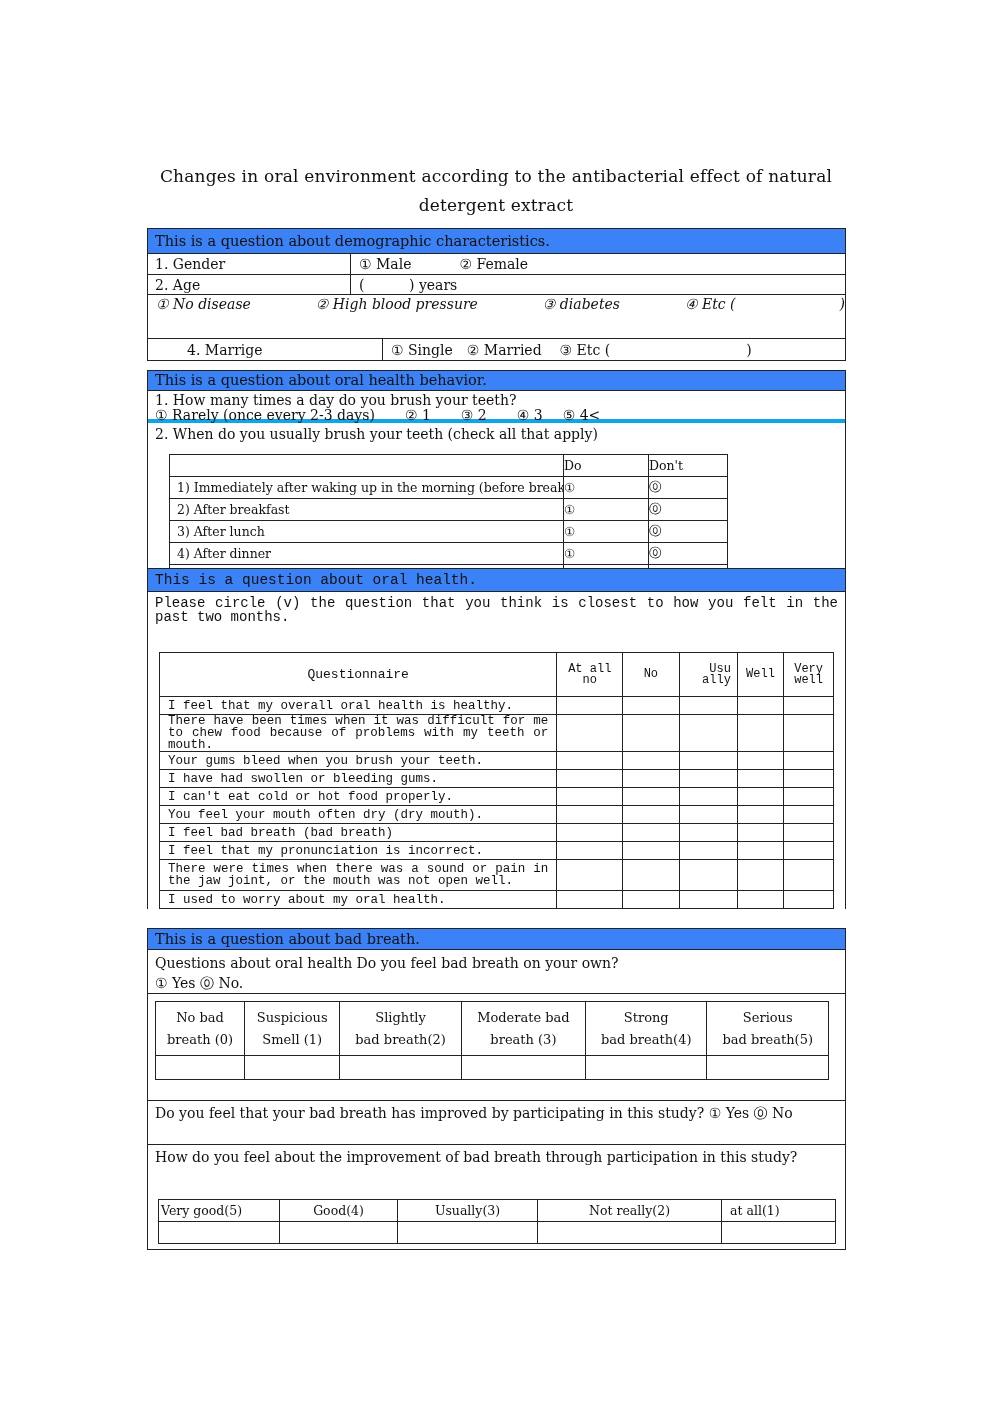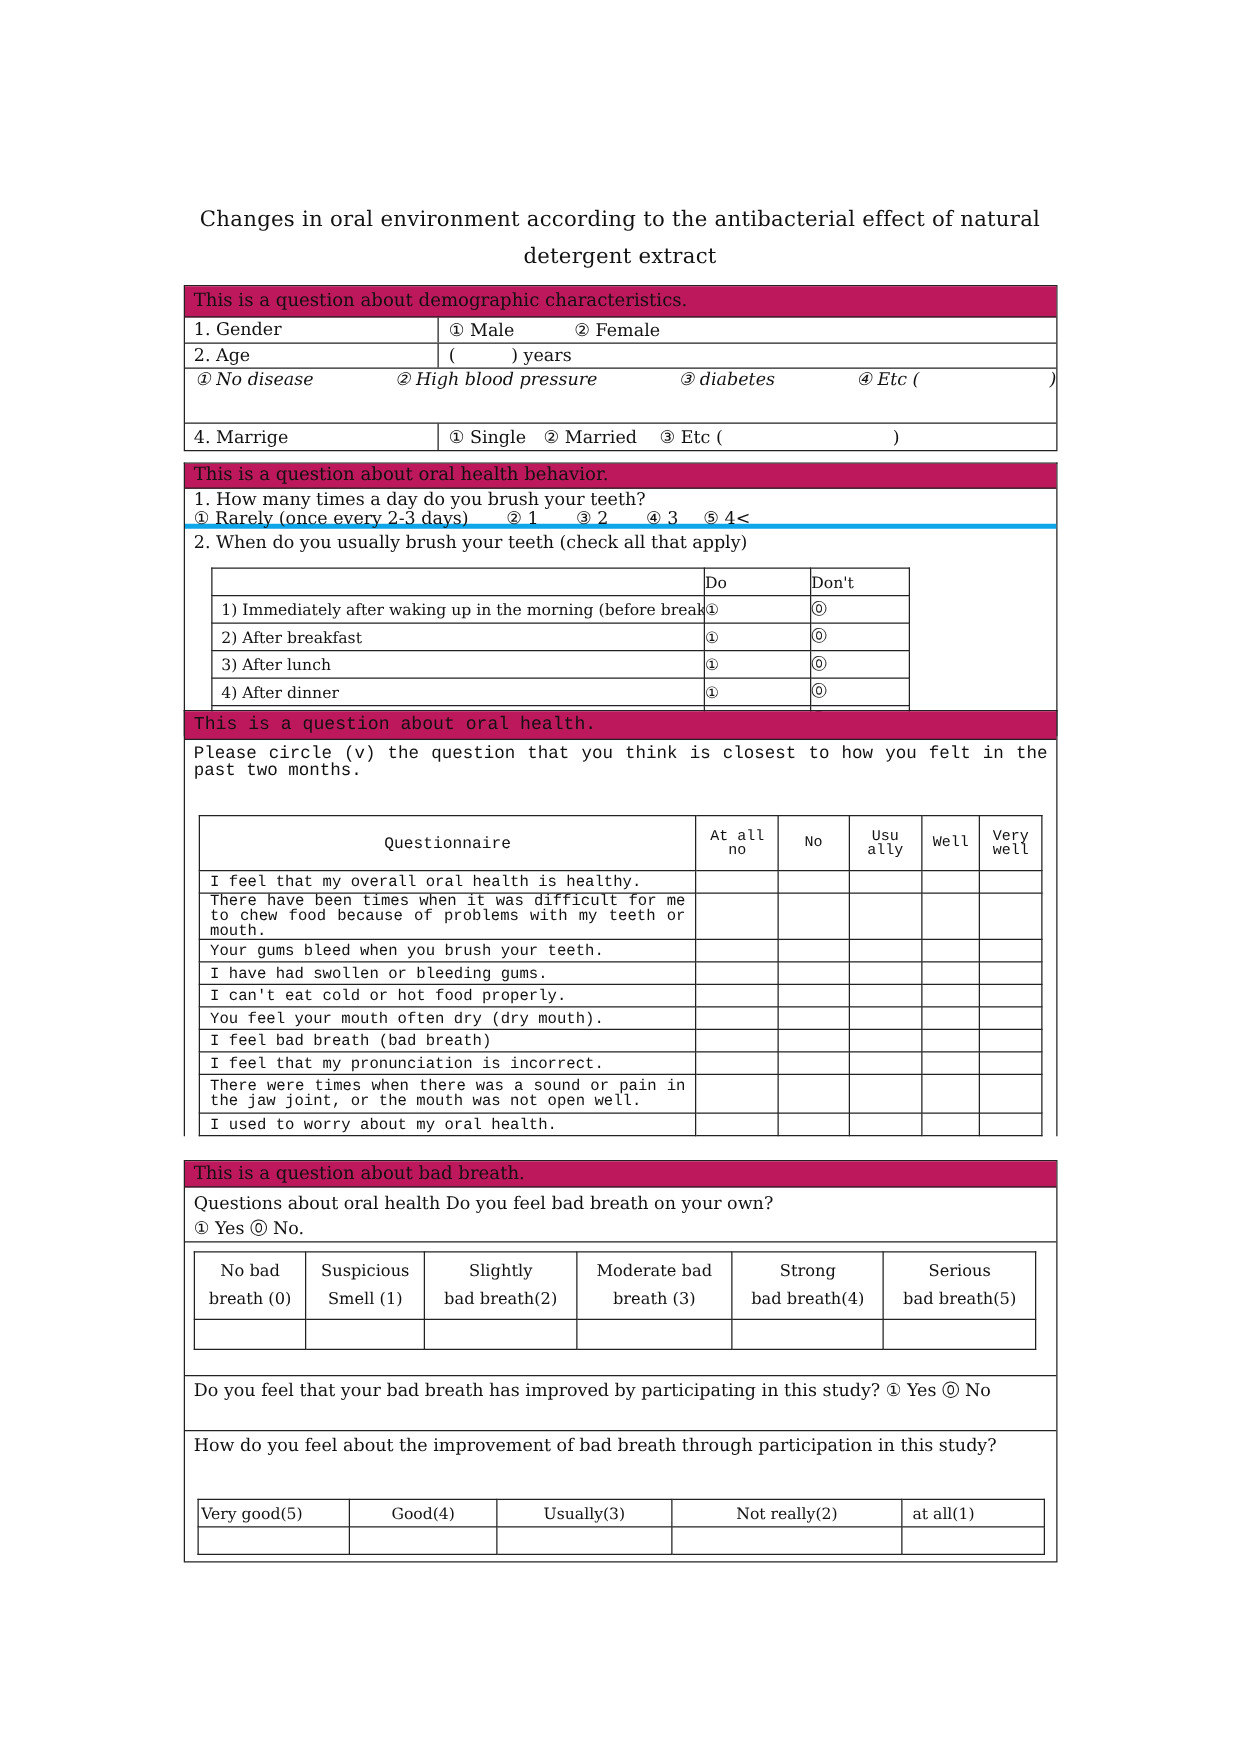--- a/index.html
+++ b/index.html
@@ -1,19 +1,19 @@
 <!DOCTYPE html>
 <html><head>
 <meta charset="utf-8">
 <style>
   html,body{margin:0;padding:0;background:#fff;}
   body{width:992px;height:1403px;position:relative;font-family:"DejaVu Serif","Liberation Serif",serif;color:#111;}
   .title{position:absolute;left:140px;top:162px;width:712px;text-align:center;font-size:17px;line-height:29px;letter-spacing:0.2px;}
   .box{position:absolute;left:147px;width:699px;border:1.5px solid #222;box-sizing:border-box;}
-  .hdr{background:#be185d;border-bottom:1.5px solid #222;font-size:14.5px;height:24px;line-height:24px;padding-left:7px;}
+  .hdr{background:#3b82f6;border-bottom:1.5px solid #222;font-size:14.5px;height:24px;line-height:24px;padding-left:7px;}
   .row{border-bottom:1px solid #222;font-size:14px;display:flex;}
   .row:last-child{border-bottom:none;}
   .lab{width:195px;border-right:1px solid #222;padding-left:7px;display:flex;align-items:center;}
   .val{flex:1;padding-left:8px;display:flex;align-items:center;}
   .opt{margin-right:22px;white-space:nowrap;}
   .txt{padding:2px 7px;font-size:14px;line-height:16px;}
   table{border-collapse:collapse;}
   td,th{border:1px solid #222;font-weight:normal;padding:0;}
   .t2 td{font-size:12.5px;height:21px;}
   .t2 td.q{padding-left:7px;}
@@ -48,21 +48,21 @@
     <div class="val" style="flex-direction:row;align-items:flex-start;justify-content:center;line-height:18px;font-style:italic;">
       <div style="display:flex;width:100%;justify-content:space-between;padding-right:8px;box-sizing:border-box;">
         <span>① No disease</span>
         <span>② High blood pressure</span>
         <span>③ diabetes</span>
         <span>④ Etc (</span>
       </div>
       <span style="padding-left:96px">)</span>
     </div>
   </div>
-  <div class="row" style="height:21px;">
+  <div class="row" style="height:21px;margin-left:32px;">
     <div class="lab">4. Marrige</div>
     <div class="val">
       <span class="opt" style="margin-right:14px">① Single</span>
       <span class="opt" style="margin-right:18px">② Married</span>
       <span class="opt" style="margin-right:136px">③ Etc (</span>
       <span>)</span>
     </div>
   </div>
 </div>
 
@@ -117,21 +117,21 @@
 
 <div class="box" style="top:568px;height:341px;border-bottom:none;font-family:Liberation Mono, monospace;">
   <div class="hdr" style="height:22px;line-height:22px;border-top:0;">This is a question about oral health.</div>
   <div class="txt" style="text-align:justify;line-height:14px;padding-top:4px;">Please circle (v) the question that you think is closest to how you felt in the past two months.</div>
   <table class="t3" style="position:absolute;left:11px;top:83px;width:675px;">
     <tbody>
         <tr class="hd" style="height:44px;">
       <td style="width:408px;font-size:13px;">Questionnaire</td>
       <td style="width:50px;padding:0 8px;">At all no</td>
       <td style="width:57px;">No</td>
-      <td style="width:46px;padding:0 6px;">Usu ally</td>
+      <td style="width:46px;padding:0 6px;text-align:right;">Usu ally</td>
       <td style="width:46px;">Well</td>
       <td style="padding:0 10px;">Very well</td>
     </tr>
     <tr style="height:18px;">
           <td class="q">I feel that my overall oral health is healthy.</td>
           <td></td>
           <td></td>
           <td></td>
           <td></td>
           <td></td>

